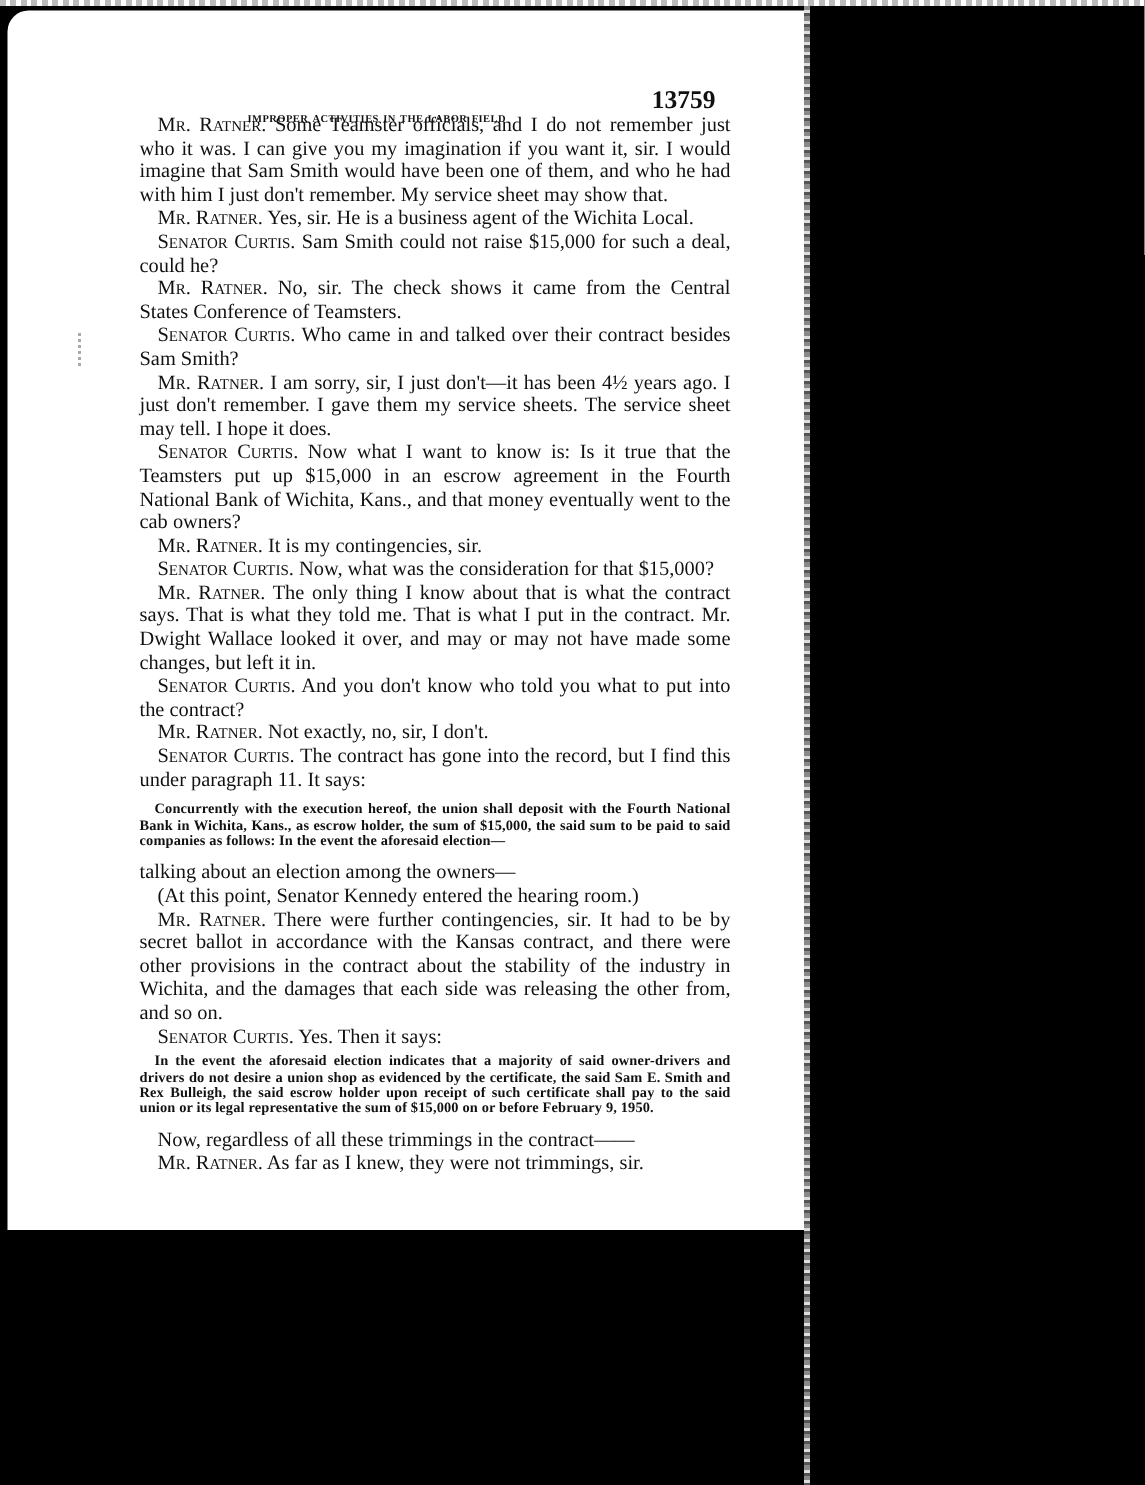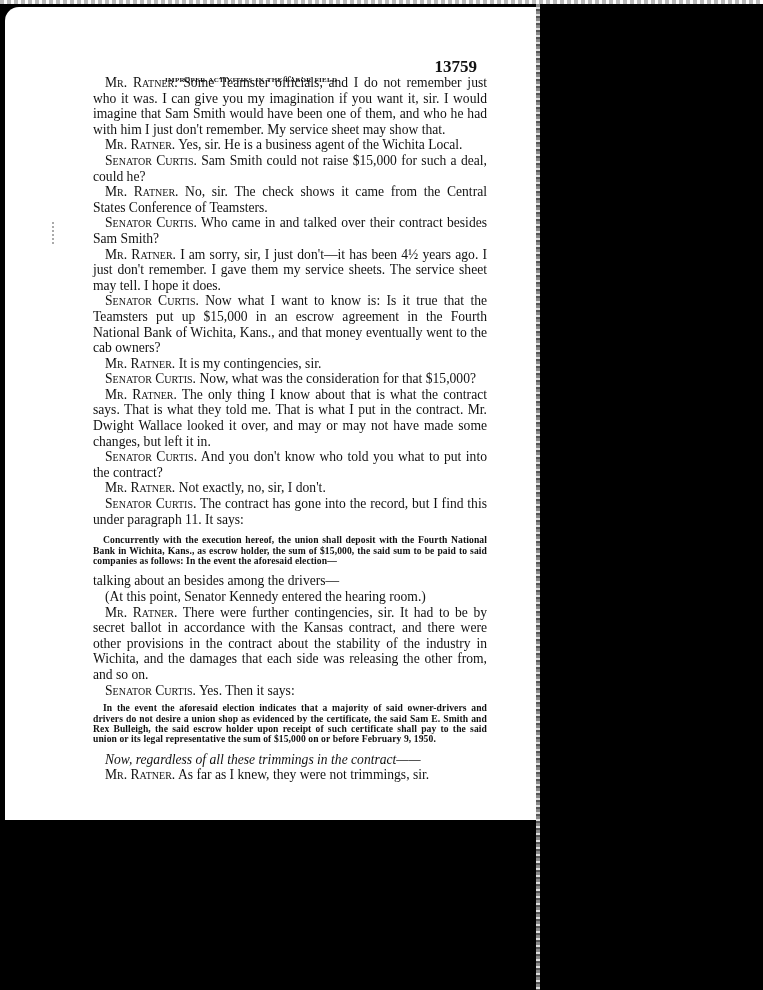--- a/index.html
+++ b/index.html
@@ -38,21 +38,21 @@
     font-size: 13.6px; line-height: 15.6px; text-align: justify;
   }
   .body p { margin: 0; text-indent: 12px; }
   .sc { font-variant: small-caps; }
   .quote {
     margin: 5px 0 7px 0 !important; text-indent: 10px !important;
     font-size: 9.6px; line-height: 10.4px; font-weight: bold; letter-spacing: 0.1px;
   }
   .quote.q1 { margin-top: 8px !important; }
   .noindent { text-indent: 0 !important; }
-  .spaced { margin-top: 3px !important; font-style: italic; }
+  .spaced { margin-top: 3px !important; }
 </style>
 </head>
 <body>
 
 <div class="topstrip"></div>
 
 <div class="page">
   <div class="spine-mark"></div>
 
   <div class="header">
@@ -70,21 +70,21 @@
   <p><span class="sc">Mr. Ratner.</span><span> I am sorry, sir, I just don't—it has been 4½ years ago. I just don't remember.  I gave them my service sheets.  The service sheet may tell.  I hope it does.</span></p>
   <p><span class="sc">Senator Curtis.</span><span> Now what I want to know is: Is it true that the Teamsters put up $15,000 in an escrow agreement in the Fourth National Bank of Wichita, Kans., and that money eventually went to the cab owners?</span></p>
   <p><span class="sc">Mr. Ratner.</span><span> It is my contingencies, sir.</span></p>
   <p><span class="sc">Senator Curtis.</span><span> Now, what was the consideration for that $15,000?</span></p>
   <p><span class="sc">Mr. Ratner.</span><span> The only thing I know about that is what the contract says.  That is what they told me.  That is what I put in the contract. Mr. Dwight Wallace looked it over, and may or may not have made some changes, but left it in.</span></p>
   <p><span class="sc">Senator Curtis.</span><span> And you don't know who told you what to put into the contract?</span></p>
   <p><span class="sc">Mr. Ratner.</span><span> Not exactly, no, sir, I don't.</span></p>
   <p><span class="sc">Senator Curtis.</span><span> The contract has gone into the record, but I find this under paragraph 11.  It says:</span></p>
 
   <p class="quote q1">Concurrently with the execution hereof, the union shall deposit with the Fourth National Bank in Wichita, Kans., as escrow holder, the sum of $15,000, the said sum to be paid to said companies as follows: In the event the aforesaid election—</p>
-  <p class="noindent">talking about an besides among the drivers—</p>
+  <p class="noindent">talking about an election among the owners—</p>
 
   <p>(At this point, Senator Kennedy entered the hearing room.)</p>
   <p><span class="sc">Mr. Ratner.</span><span> There were further contingencies, sir.  It had to be by secret ballot in accordance with the Kansas contract, and there were other provisions in the contract about the stability of the industry in Wichita, and the damages that each side was releasing the other from, and so on.</span></p>
   <p><span class="sc">Senator Curtis.</span><span> Yes.  Then it says:</span></p>
 
   <p class="quote">In the event the aforesaid election indicates that a majority of said owner-drivers and drivers do not desire a union shop as evidenced by the certificate, the said Sam E. Smith and Rex Bulleigh, the said escrow holder upon receipt of such certificate shall pay to the said union or its legal representative the sum of $15,000 on or before February 9, 1950.</p>
 
   <p class="spaced"><span class="sc"></span><span>Now, regardless of all these trimmings in the contract——</span></p>
   <p><span class="sc">Mr. Ratner.</span><span>  As far as I knew, they were not trimmings, sir.</span></p>
 </div>

